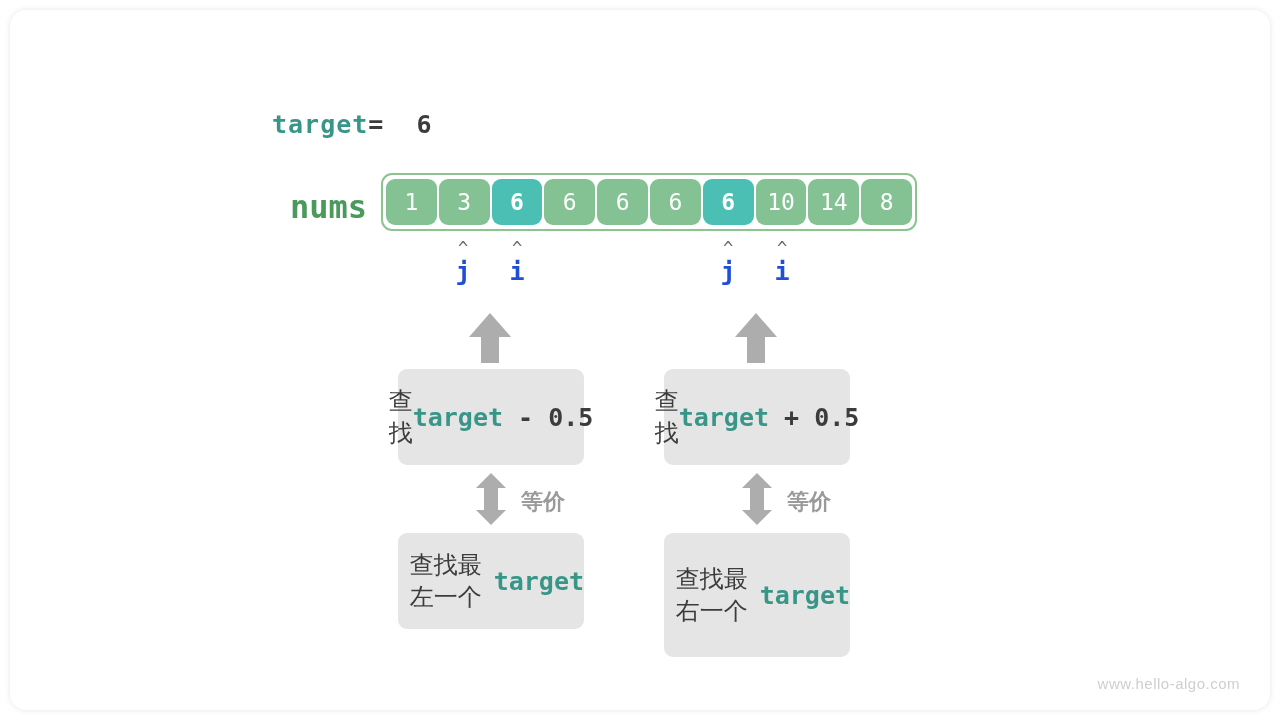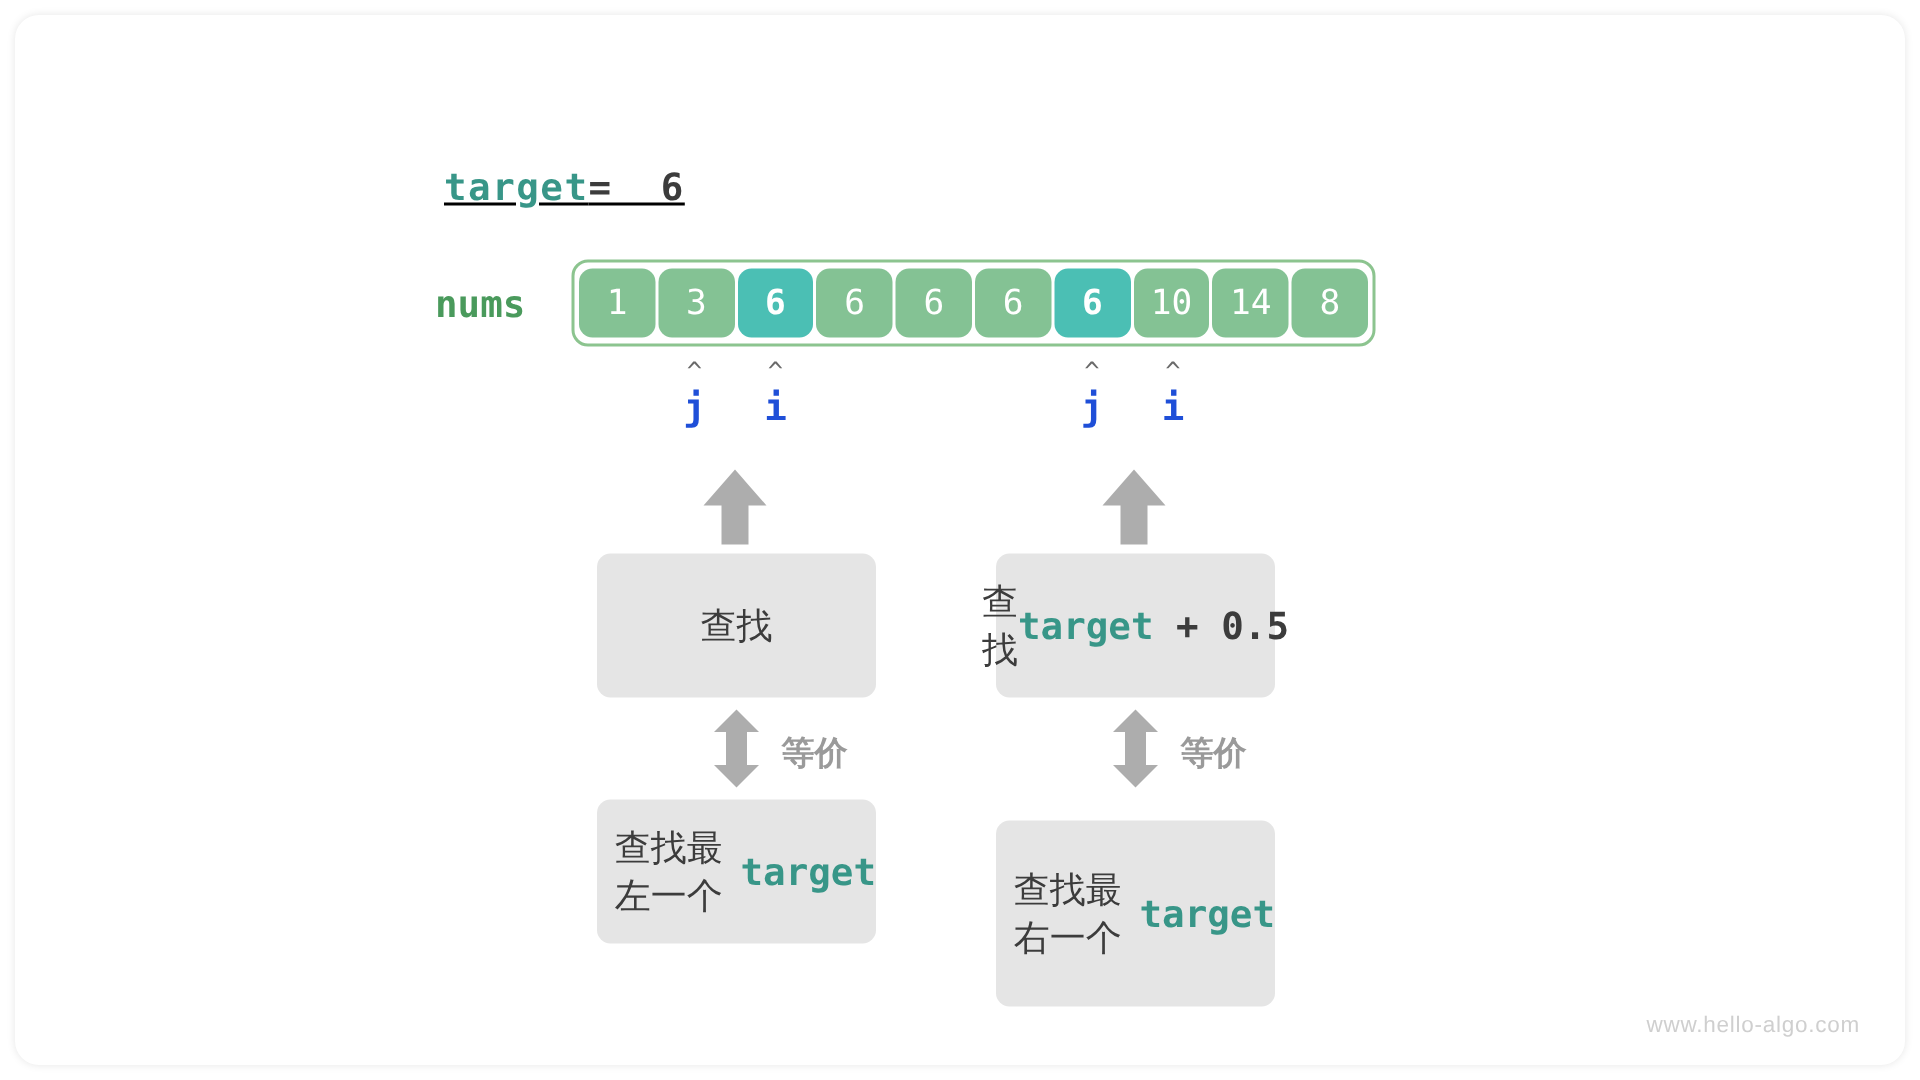--- a/index.html
+++ b/index.html
@@ -28,36 +28,35 @@
   }
 
   .mono {
     font-family: "DejaVu Sans Mono", monospace;
     font-weight: bold;
   }
 
   
   #target-line {
     position: absolute;
-    left: 296px;
+    left: 272px;
     top: 110px;
     font-size: 25px;
     letter-spacing: 1px;
     white-space: pre;
-    text-decoration: underline;
   }
   .tealtxt { color: #389688; }
   .darktxt { color: #3c3c3c; }
 
   
   #nums-label {
     position: absolute;
     left: 290px;
     top: 188px;
-    font-size: 25px;
+    font-size: 32px;
     color: #4a9a5c;
   }
 
   
   #array-outer {
     position: absolute;
     left: 381px;
     top: 173px;
     width: 536px;
     height: 58px;
@@ -247,20 +246,21 @@
     <div class="head"></div>
     <div class="shaft"></div>
   </div>
   <div class="uparrow" style="left:735px; top:313px;">
     <div class="head"></div>
     <div class="shaft"></div>
   </div>
 
   <div class="gbox" style="left:398px; top:369px; width:186px; height:96px;">
     <div class="l1">查找</div>
+    <div class="l2"><span class="tealtxt">target</span><span class="darktxt"> - 0.5</span></div>
   </div>
   <div class="gbox" style="left:664px; top:369px; width:186px; height:96px;">
     <div class="l1">查找</div>
     <div class="l2"><span class="tealtxt">target</span><span class="darktxt"> + 0.5</span></div>
   </div>
 
   <div class="dblarrow" style="left:476px; top:473px;">
     <div class="uh"></div>
     <div class="sh"></div>
     <div class="dh"></div>
@@ -271,19 +271,19 @@
     <div class="uh"></div>
     <div class="sh"></div>
     <div class="dh"></div>
   </div>
   <div class="eqlabel" style="left:787px; top:487px;">等价</div>
 
   <div class="gbox" style="left:398px; top:533px; width:186px; height:96px;justify-content:flex-end;">
     <div class="l1">查找最左一个</div>
     <div class="l2 tealtxt">target</div>
   </div>
-  <div class="gbox" style="left:664px; top:547px; width:186px; height:124px;">
+  <div class="gbox" style="left:664px; top:533px; width:186px; height:124px;">
     <div class="l1">查找最右一个</div>
     <div class="l2 tealtxt">target</div>
   </div>
 
   <div id="watermark">www.hello-algo.com</div>
 </div>
 
 </body></html>

